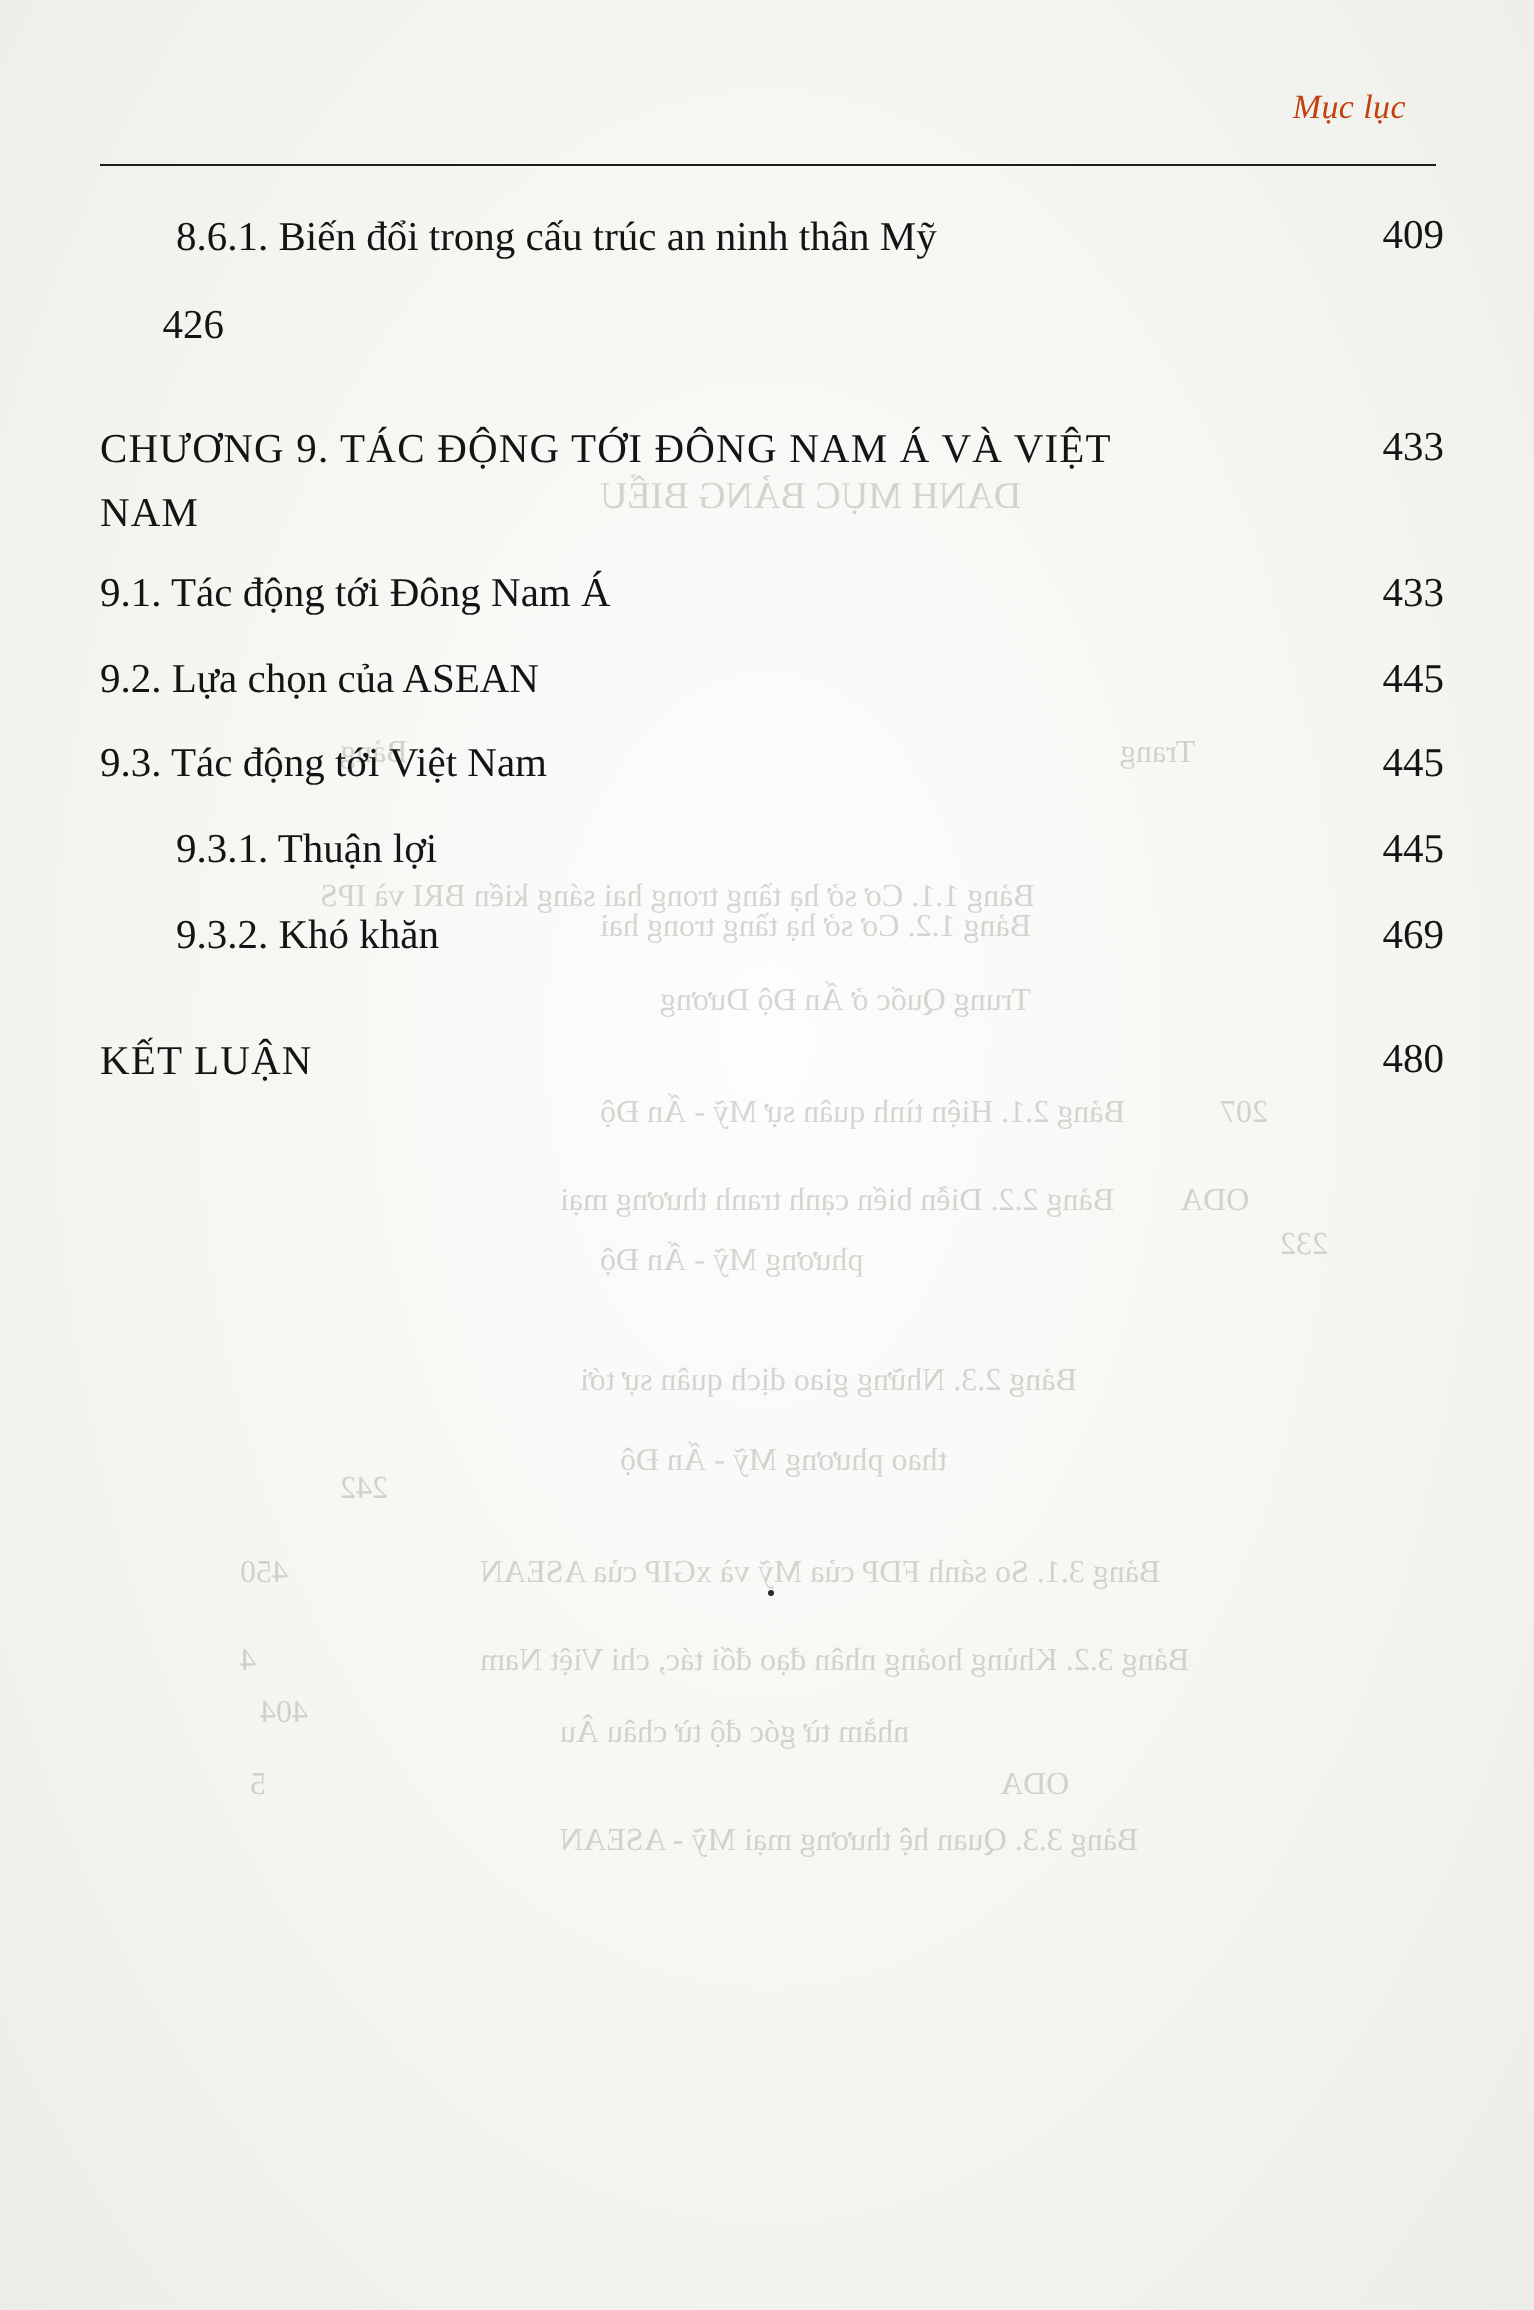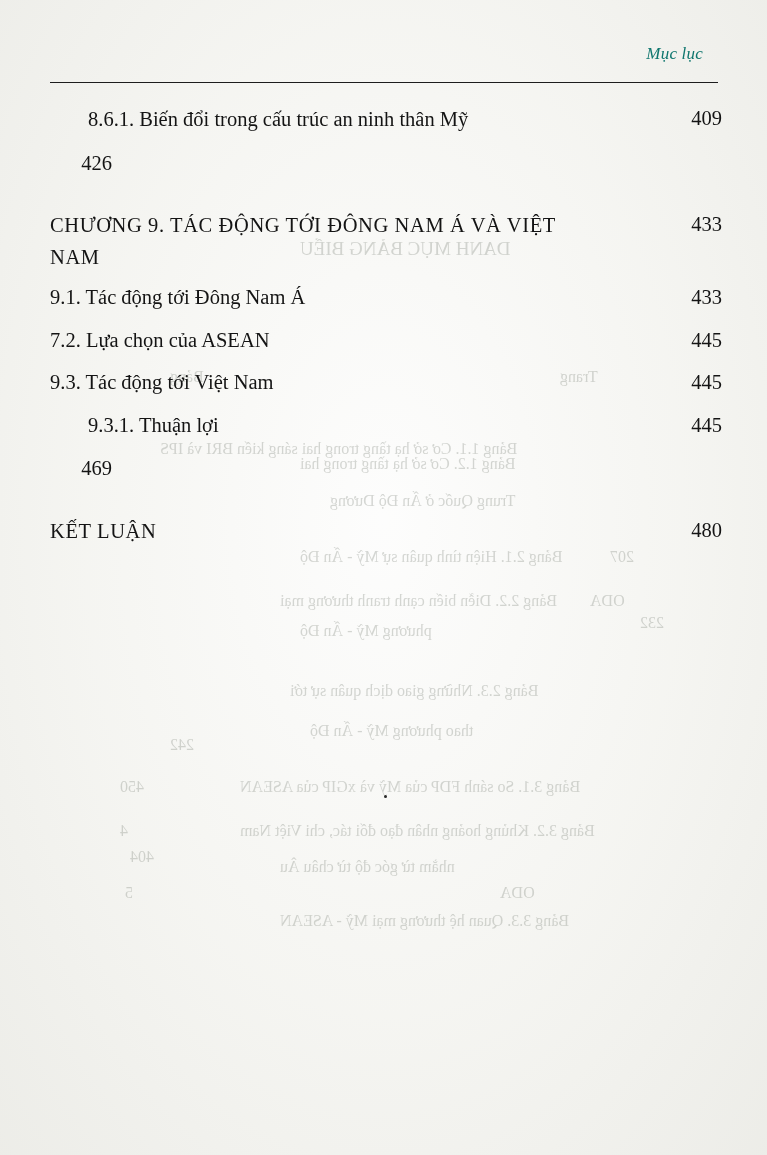--- a/index.html
+++ b/index.html
@@ -30,21 +30,21 @@
     position: relative;
     z-index: 3;
     padding: 0;
   }
   .header {
     position: absolute;
     top: 44px;
     right: 64px;
     font-style: italic;
     font-size: 17px;
-    color: #0f766e;
+    color: #c2410c;
     letter-spacing: 0.2px;
   }
   .rule {
     position: absolute;
     top: 82px;
     left: 50px;
     width: 668px;
     height: 1px;
     background: #1d1d1d;
   }
@@ -160,32 +160,33 @@
         </div>
         <div class="entry lvl-1 chapter two-line">
           <div class="label">CHƯƠNG 9. TÁC ĐỘNG TỚI ĐÔNG NAM Á VÀ VIỆT NAM</div>
           <div class="page-no">433</div>
         </div>
         <div class="entry lvl-2">
           <div class="label">9.1. Tác động tới Đông Nam Á</div>
           <div class="page-no">433</div>
         </div>
         <div class="entry lvl-2">
-          <div class="label">7.2. Lựa chọn của ASEAN</div>
+          <div class="label">9.2. Lựa chọn của ASEAN</div>
           <div class="page-no">445</div>
         </div>
         <div class="entry lvl-2">
           <div class="label">9.3. Tác động tới Việt Nam</div>
           <div class="page-no">445</div>
         </div>
         <div class="entry lvl-3">
           <div class="label">9.3.1. Thuận lợi</div>
           <div class="page-no">445</div>
         </div>
         <div class="entry lvl-3">
+          <div class="label">9.3.2. Khó khăn</div>
           <div class="page-no">469</div>
         </div>
         <div class="entry lvl-1 chapter">
           <div class="label">KẾT LUẬN</div>
           <div class="page-no">480</div>
         </div>
       </div>
 
   </div>
 </div>

